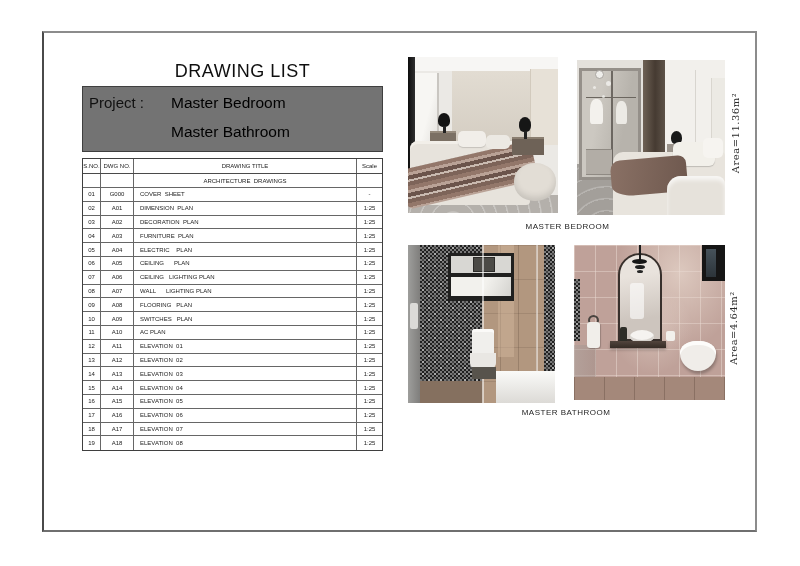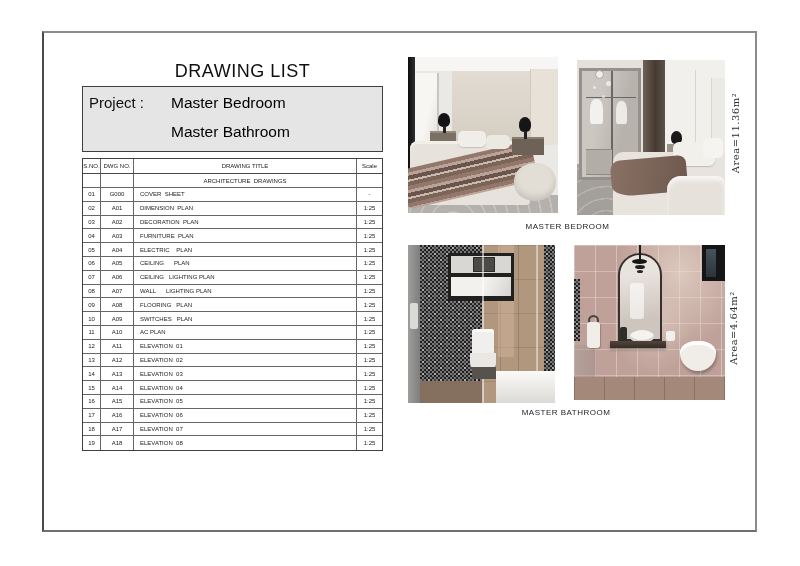--- a/index.html
+++ b/index.html
@@ -3,21 +3,21 @@
 <meta charset="utf-8">
 <style>
   html,body{margin:0;padding:0;background:#ffffff;width:800px;height:566px;overflow:hidden;
     font-family:"Liberation Sans",sans-serif;color:#1a1a1a;}
   *{box-sizing:border-box;}
   .abs{position:absolute;}
   .sheet{position:absolute;left:0;top:0;width:800px;height:566px;background:#fff;}
   .frame{left:42px;top:31px;width:715px;height:501px;border:2px solid #8c8c8c;border-left-color:#4a4a4a;border-bottom-color:#6f6f6f;}
   .page-title{left:92px;top:61px;width:301px;text-align:center;font-size:18px;letter-spacing:.5px;color:#0f0f0f;}
   
-  .project-box{left:82px;top:86px;width:301px;height:66px;border:1px solid #3f3f3f;background:#e5e5e5;}
+  .project-box{left:82px;top:86px;width:301px;height:66px;border:1px solid #3f3f3f;background:#737373;}
   .project-label{position:absolute;left:6px;top:7px;font-size:15px;color:#111;}
   .project-line1{position:absolute;left:88px;top:7px;font-size:15.5px;color:#000;}
   .project-line2{position:absolute;left:88px;top:36px;font-size:15.5px;color:#000;}
   
   .dtable{left:82px;top:158px;width:301px;border:1px solid #3f3f3f;background:#fff;}
   .trow{display:flex;height:13.8px;border-bottom:1px solid #666;}
   .trow:last-child{border-bottom:none;}
   .thead{height:15px;border-bottom:1px solid #4a4a4a;}
   .tsection{height:14px;}
   .tcell{border-right:1px solid #666;display:flex;align-items:center;justify-content:center;

